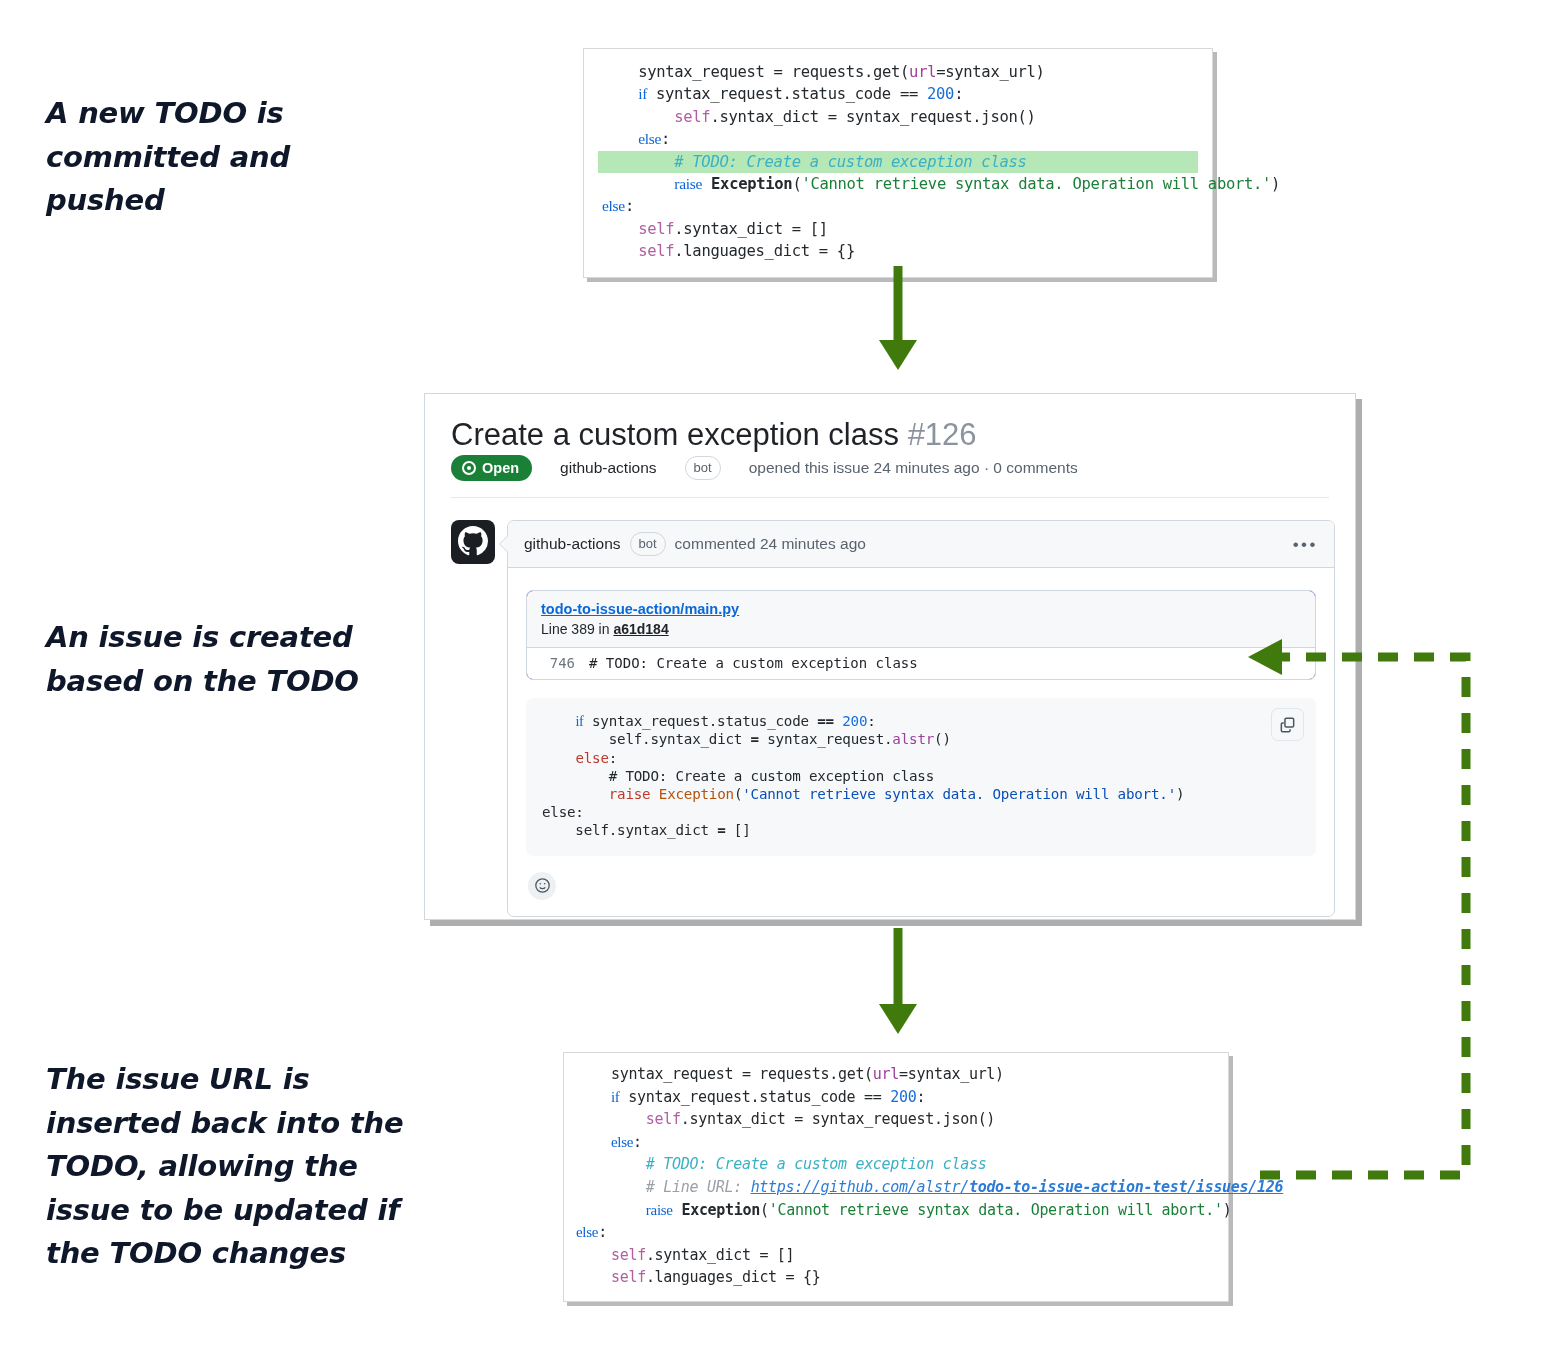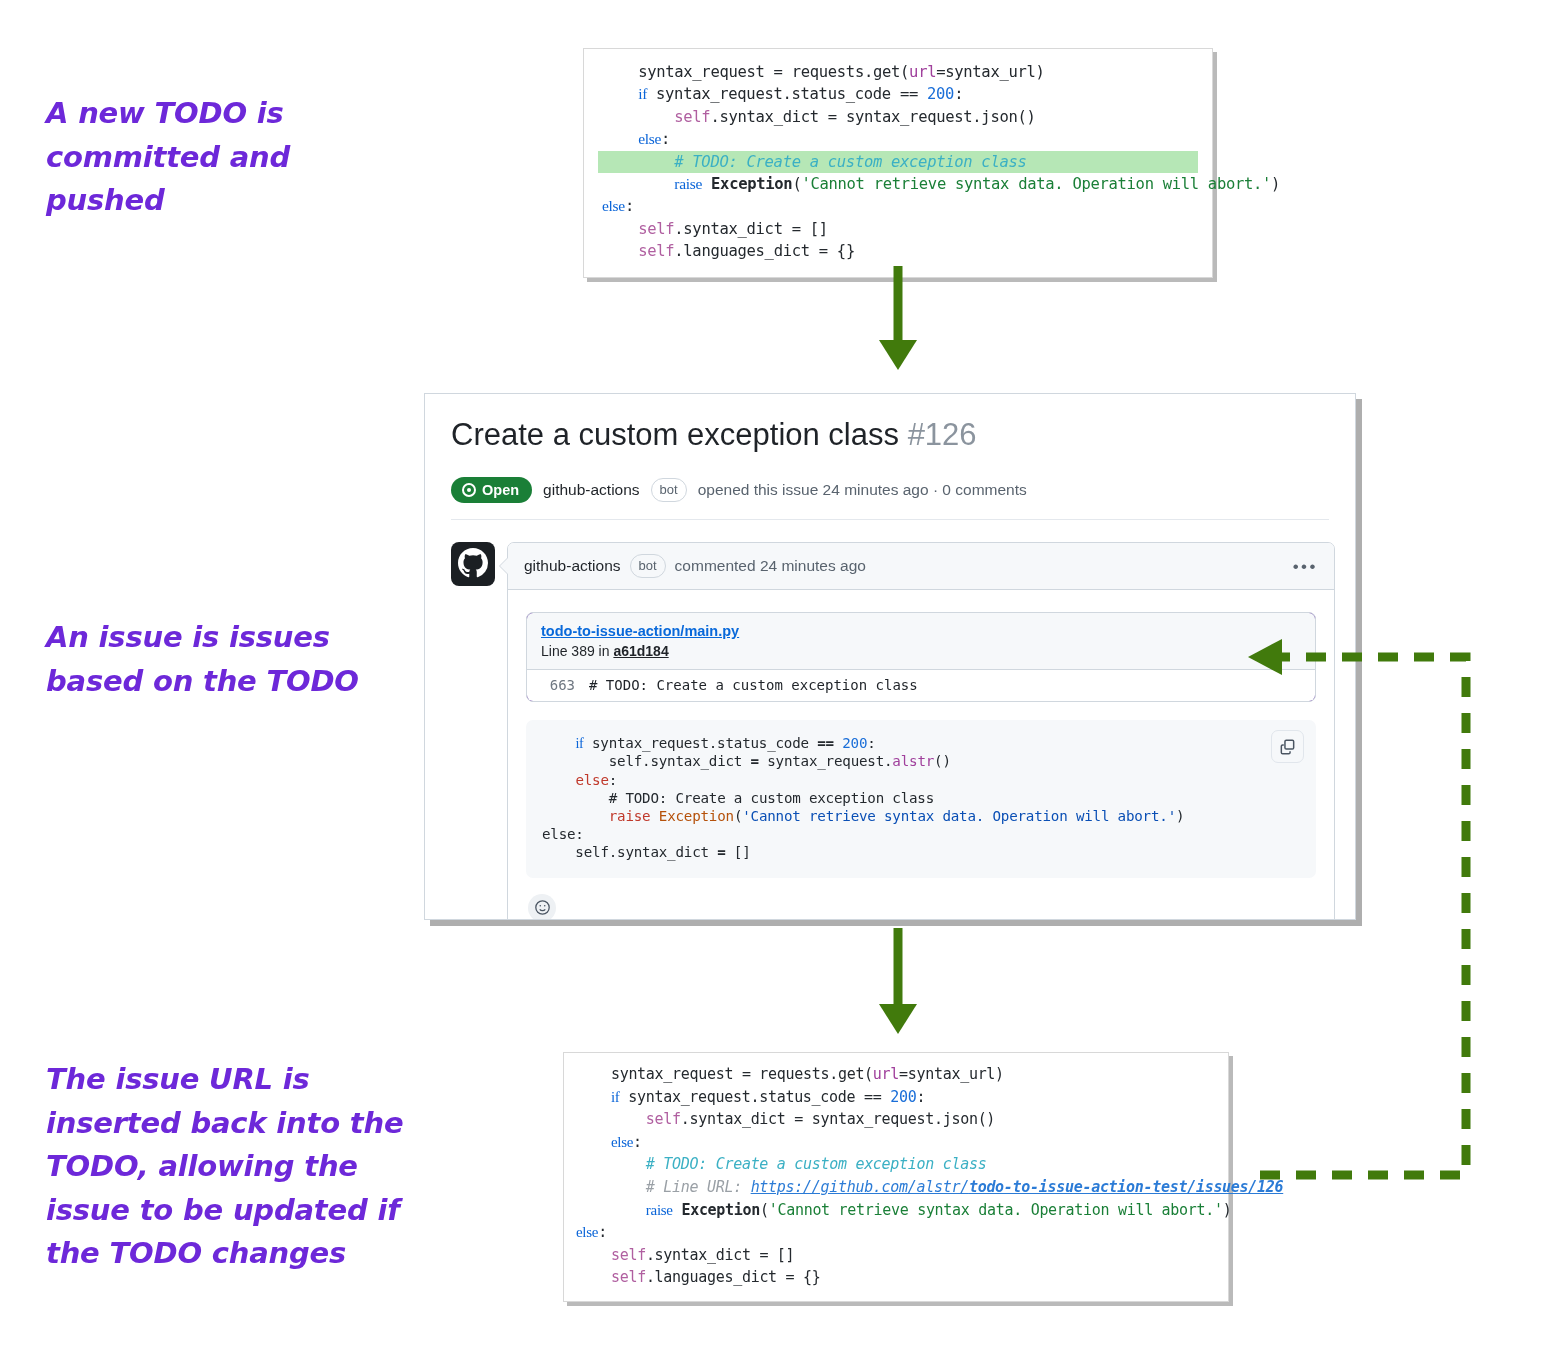--- a/index.html
+++ b/index.html
@@ -14,21 +14,21 @@
     height: 1351px;
     background: #ffffff;
     overflow: hidden;
   }
 
   
   .caption {
     position: absolute;
     font-style: italic;
     font-weight: bold;
-    color: #6d28d9;
+    color: #0f172a;
     font-size: 29px;
     line-height: 1.5;
     font-family: "DejaVu Sans", sans-serif;
     letter-spacing: -0.2px;
   }
   #caption-1 { left: 46px; top: 92px;   width: 300px; }
   #caption-2 { left: 46px; top: 616px;  width: 340px; }
   #caption-3 { left: 46px; top: 1058px; width: 370px; }
 
   
@@ -89,22 +89,22 @@
     font-size: 31px;
     color: #1f2328;
     font-weight: 400;
     line-height: 1.25;
     font-family: "Liberation Sans", sans-serif;
   }
   #issue-number { color: #8b949e; }
   #issue-meta-row {
     display: flex;
     align-items: center;
-    gap: 11px;
-    margin-top: 22px;
+    gap: 28px;
+    margin-top: 0;
     font-size: 15.5px;
     color: #59636e;
     text-align: right;
   }
   .state-badge {
     display: inline-flex;
     align-items: center;
     gap: 6px;
     background: #1a7f37;
     color: #ffffff;
@@ -294,21 +294,21 @@
   #arrow-1 { left: 860px; top: 266px; }
   #arrow-2 { left: 860px; top: 928px; }
   #arrow-dashed { left: 1200px; top: 630px; }
 </style>
 </head>
 <body>
 
 <div id="stage">
 
   <div id="caption-1" class="caption">A new TODO is committed and pushed</div>
-  <div id="caption-2" class="caption">An issue is issues based on the TODO</div>
+  <div id="caption-2" class="caption">An issue is created based on the TODO</div>
   <div id="caption-3" class="caption">The issue URL is inserted back into the TODO, allowing the issue to be updated if the TODO changes</div>
 
   <div id="code-top" class="code-card">
     <div class="code-line">    syntax_request = requests.get(<span class="tok-arg">url</span>=syntax_url)</div>
     <div class="code-line">    <span class="tok-kw">if</span> syntax_request.status_code == <span class="tok-num">200</span>:</div>
     <div class="code-line">        <span class="tok-self">self</span>.syntax_dict = syntax_request.json()</div>
     <div class="code-line">    <span class="tok-kw">else</span>:</div>
     <div class="code-line hl">        <span class="tok-cmt"># TODO: Create a custom exception class</span></div>
     <div class="code-line">        <span class="tok-kw">raise</span> <span class="tok-fn"><b>Exception</b></span>(<span class="tok-str">'Cannot retrieve syntax data. Operation will abort.'</span>)</div>
     <div class="code-line"><span class="tok-kw">else</span>:</div>
@@ -363,21 +363,21 @@
         <div id="comment-body">
 
           <div id="permalink">
             <div id="permalink-head">
               <a id="permalink-file">todo-to-issue-action/main.py</a>
               <div id="permalink-sub">
                 <span>Line 389 in </span><span id="permalink-sha">a61d184</span>
               </div>
             </div>
             <div id="permalink-row">
-              <div id="permalink-lineno">663</div>
+              <div id="permalink-lineno">746</div>
               <div id="permalink-code"># TODO: Create a custom exception class</div>
             </div>
           </div>
 
           <div id="inner-code">
             <div id="copy-btn">
               <svg width="17" height="17" viewBox="0 0 16 16" fill="none" stroke="#4a5562" stroke-width="1.4">
                 <rect x="5.6" y="2.2" width="8.2" height="8.2" rx="1.2"></rect>
                 <path d="M10.4 12.5v1.1a1.2 1.2 0 0 1-1.2 1.2H3.4a1.2 1.2 0 0 1-1.2-1.2V7.8a1.2 1.2 0 0 1 1.2-1.2h1.1"></path>
               </svg>

